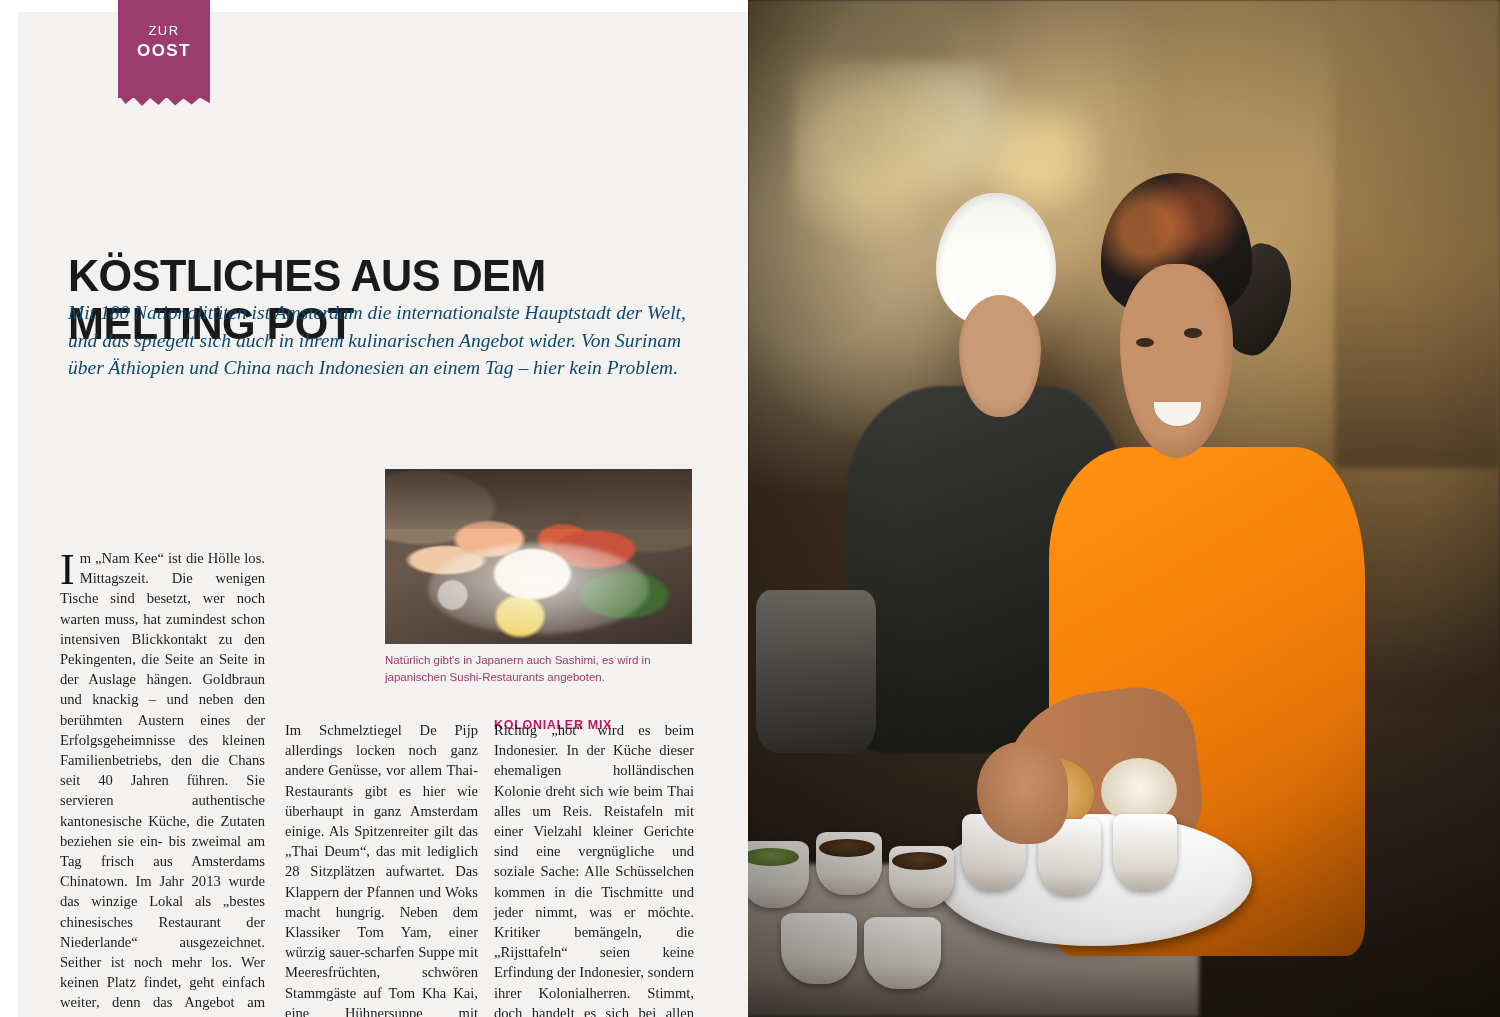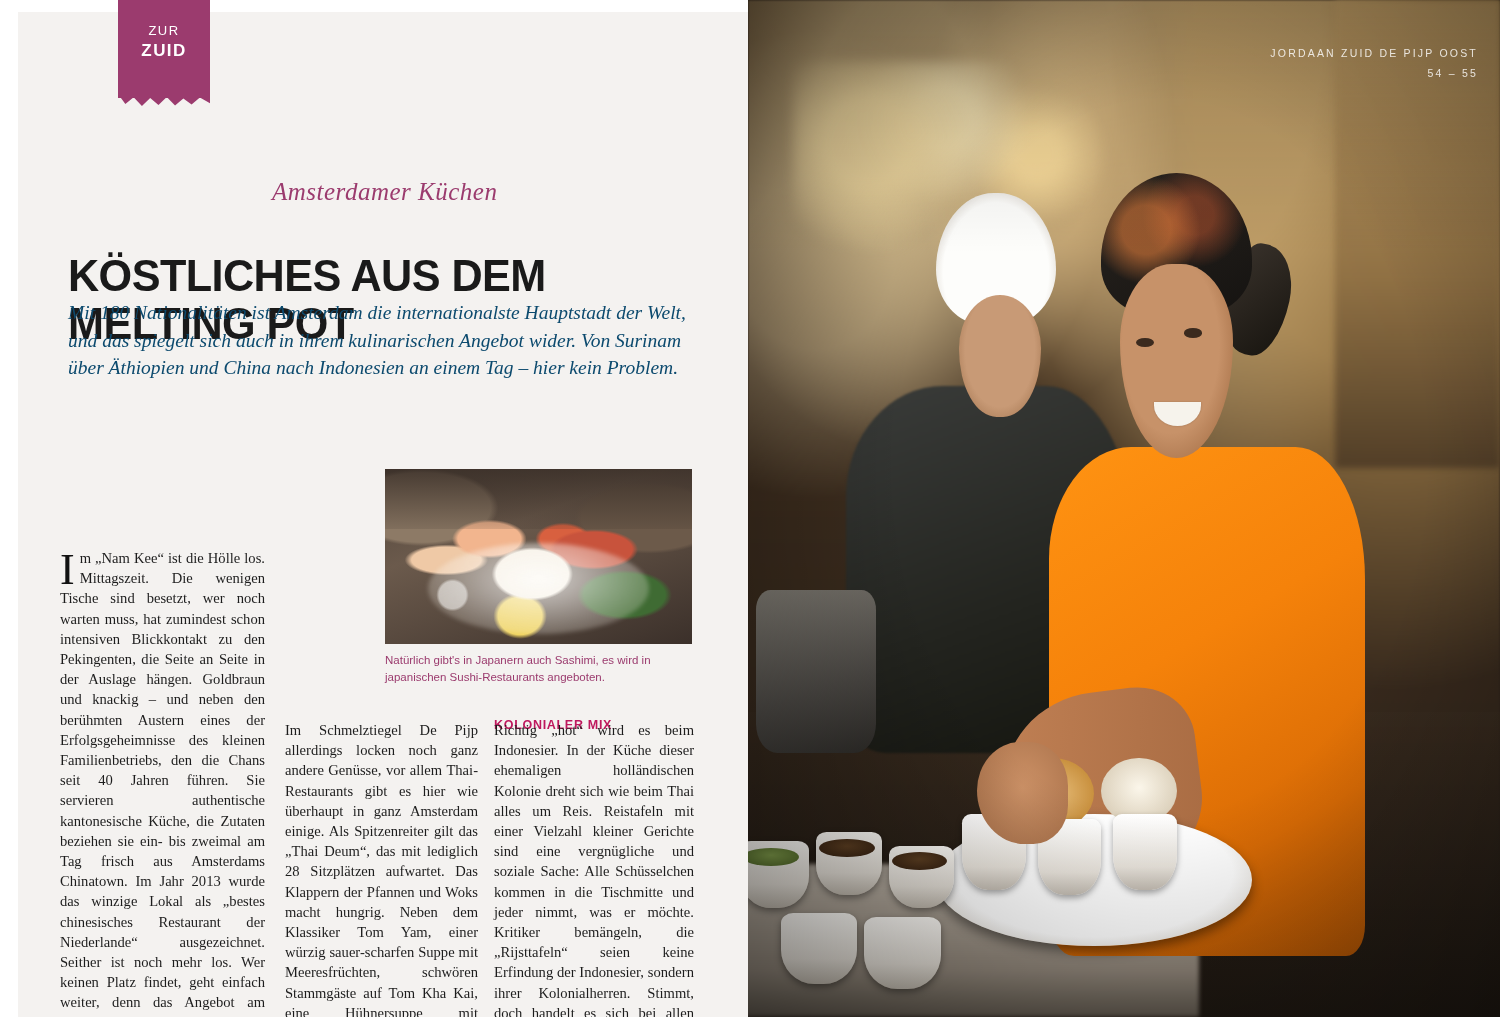--- a/index.html
+++ b/index.html
@@ -370,25 +370,24 @@
 <div id="spread">
 
   <div class="left-page">
     <div class="left-page-white-top"></div>
     <div class="left-edge"></div>
   </div>
 
   <div class="flag">
     <div class="flag-text">
       <span class="flag-line1">ZUR</span>
-      <span class="flag-line2">ZUID</span>
+      <span class="flag-line2">OOST</span>
     </div>
   </div>
 
-  <div class="kicker">Amsterdamer Küchen</div>
   <h1 class="headline">KÖSTLICHES AUS DEM MELTING POT</h1>
   <div class="standfirst">Mit 180 Nationalitäten ist Amsterdam die internationalste Hauptstadt der Welt, und das spiegelt sich auch in ihrem kulinarischen Angebot wider. Von Surinam über Äthiopien und China nach Indonesien an einem Tag – hier kein Problem.</div>
 
   <div class="sashimi-wrap">
     <div class="sashimi"></div>
     <div class="sashimi-top-blur"></div>
     <div class="sashimi-plate"></div>
   </div>
   <div class="caption-photo">Natürlich gibt's in Japanern auch Sashimi, es wird in japanischen Sushi-Restaurants angeboten.</div>
 
@@ -442,19 +441,15 @@
       <div class="cb c4"></div>
       <div class="cb c5"></div>
       <div class="cb-green g1"></div>
       <div class="cb-dark d1"></div>
       <div class="cb-dark d2"></div>
     </div>
 
     <div class="rp-vignette"></div>
   </div>
 
-  <div class="runhead">
-    <div class="sections">JORDAAN   ZUID   DE PIJP   OOST</div>
-    <div class="pages">54 – 55</div>
-  </div>
 
 
 </div>
 
 </body></html>

